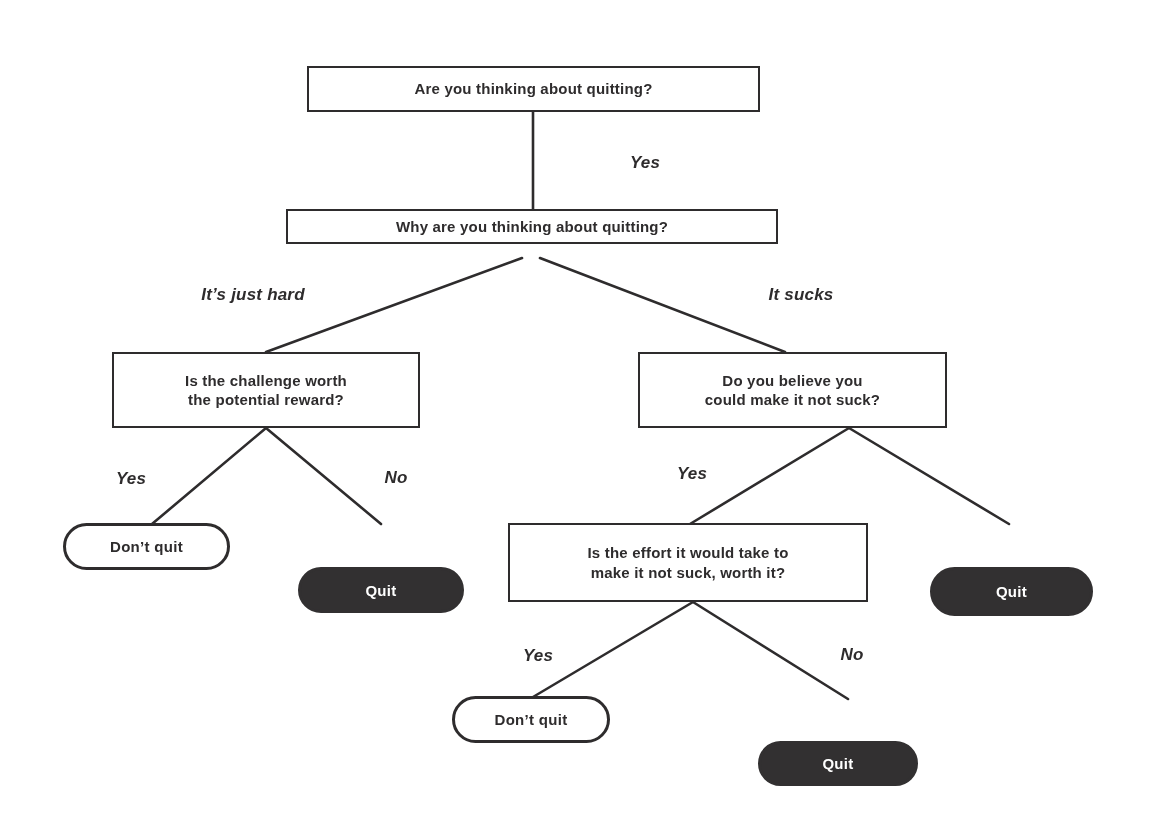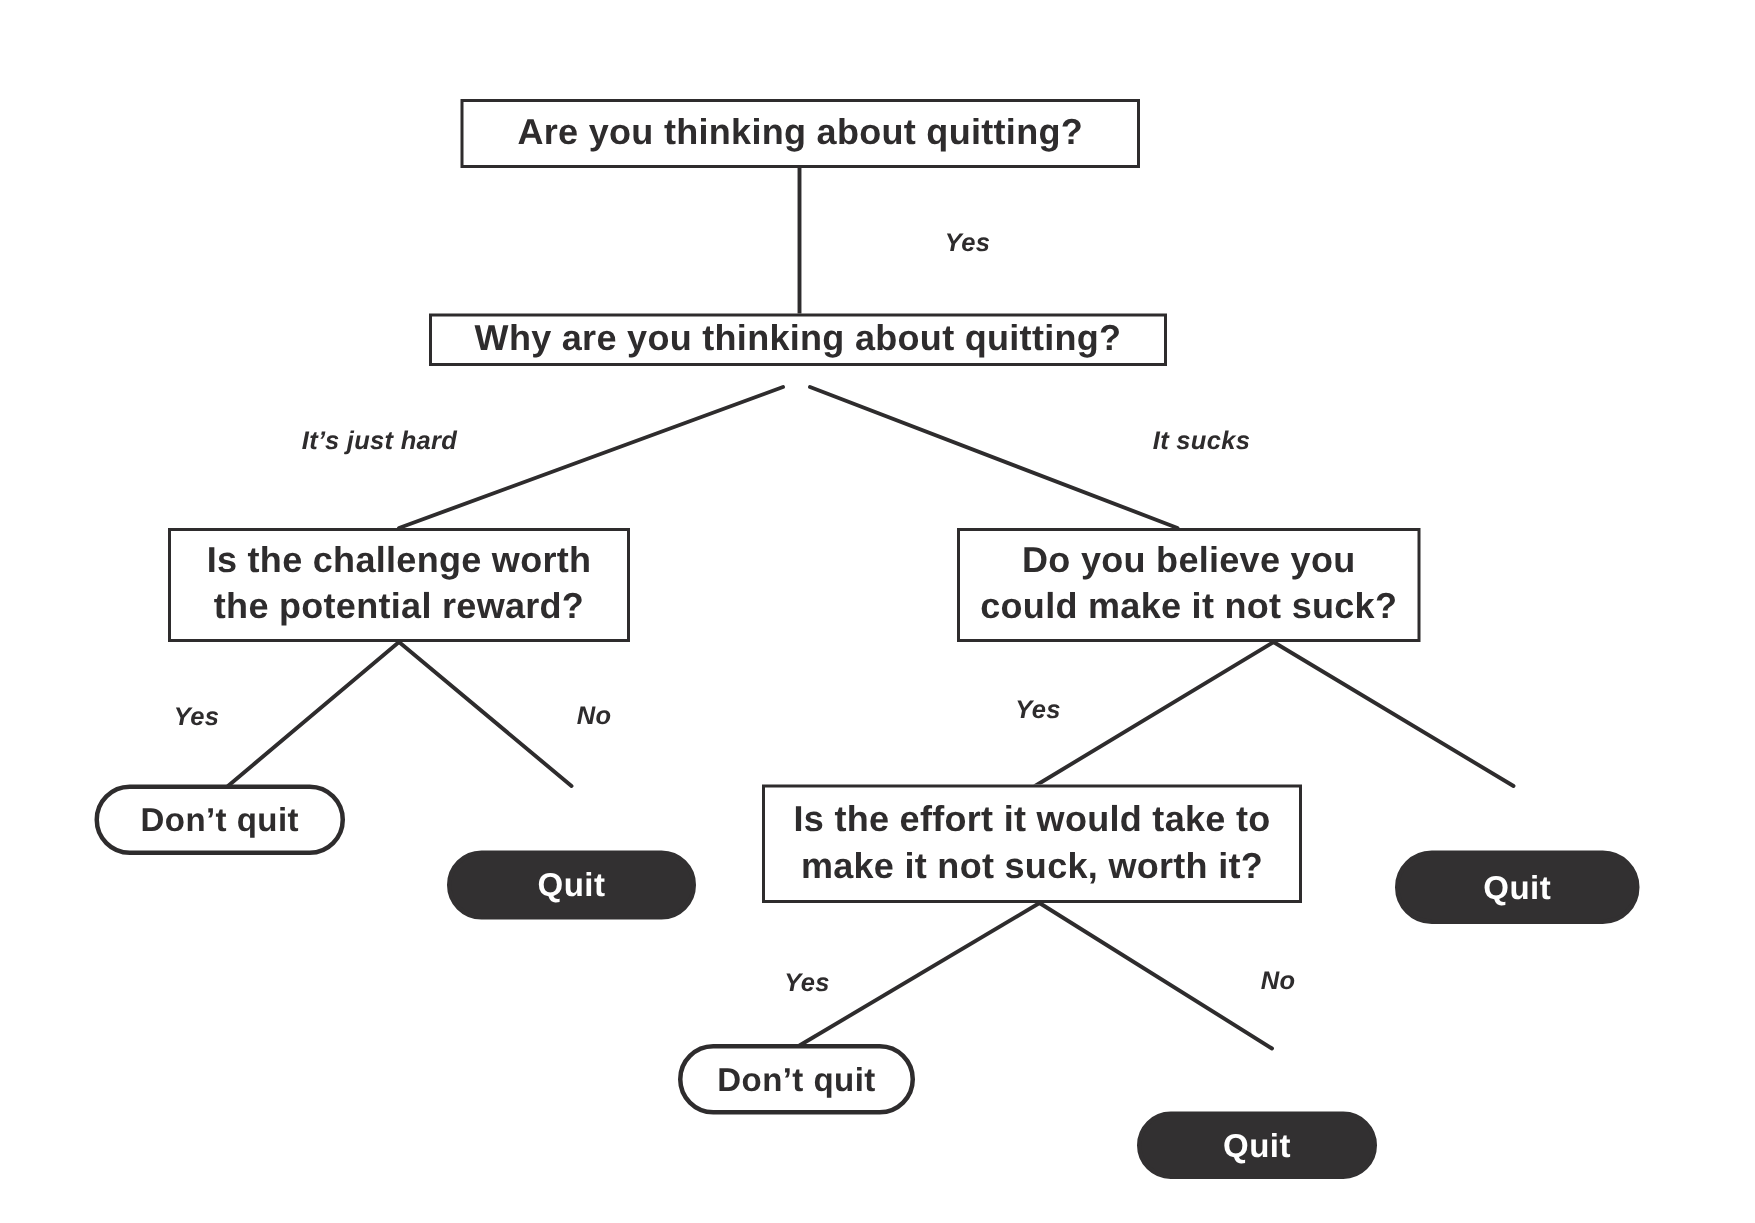--- a/index.html
+++ b/index.html
@@ -34,27 +34,27 @@
     display: flex;
     align-items: center;
     justify-content: center;
     text-align: center;
     font-weight: bold;
     white-space: pre-line;
   }
   .question {
     background: var(--light-fill, #ffffff);
     border: 2.6px solid var(--ink, #2e2c2d);
-    font-size: 24px;
+    font-size: 15px;
     line-height: 1.28;
     letter-spacing: 0.2px;
   }
   .pill {
     border-radius: 999px;
-    font-size: 22px;
+    font-size: 15px;
     letter-spacing: 0.3px;
   }
   .pill.light {
     background: var(--light-fill, #ffffff);
     border: 3px solid var(--ink, #2e2c2d);
     color: var(--ink, #2e2c2d);
   }
   .pill.dark {
     background: var(--dark-fill, #323031);
     border: 3px solid var(--dark-fill, #323031);

